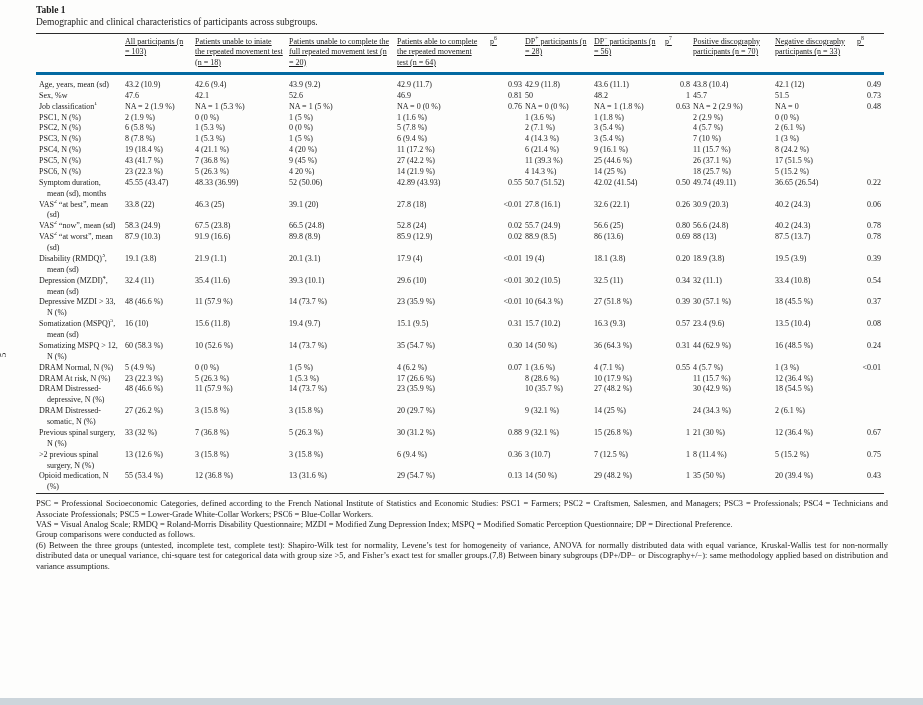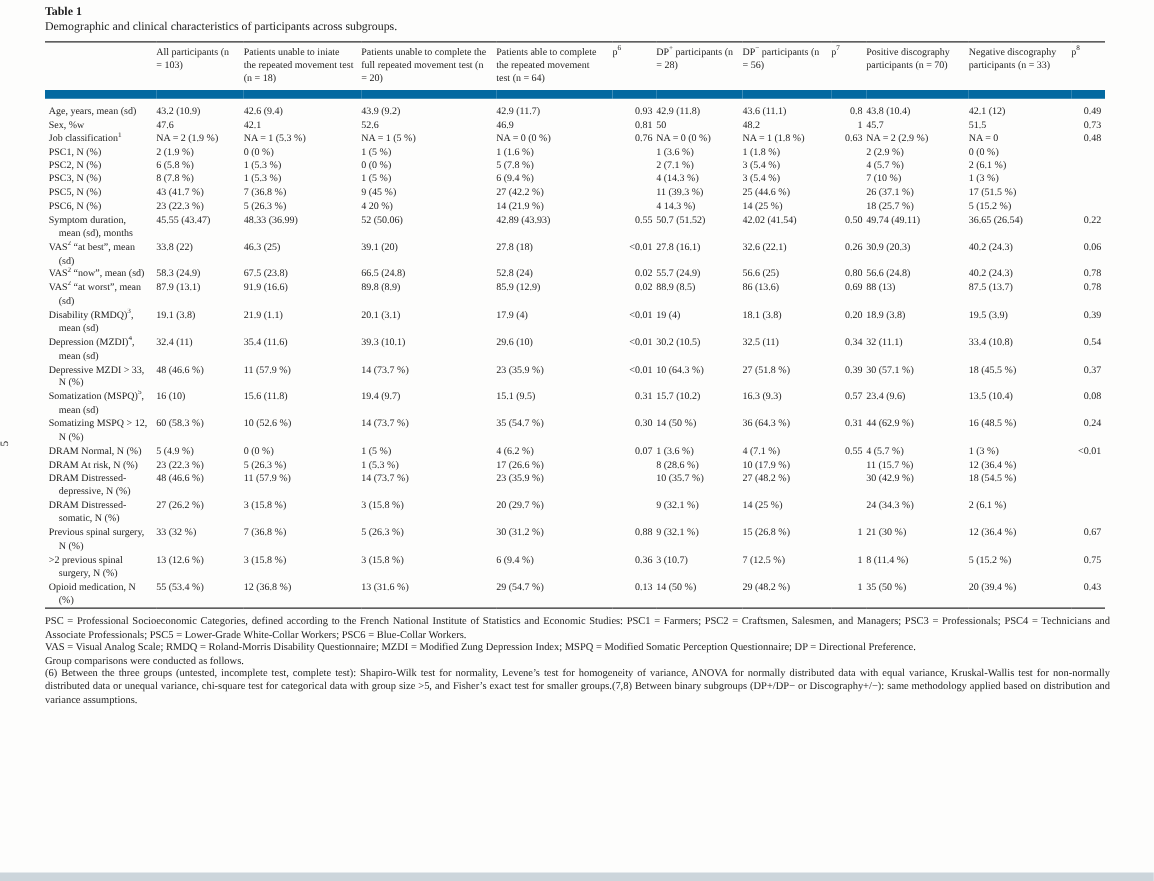--- a/index.html
+++ b/index.html
@@ -19,21 +19,21 @@
   }
   .content { position: absolute; left: 36px; top: 5px; width: 852px; }
   .table-label { font-weight: bold; font-size: 9.5px; line-height: 1.2; }
   .table-caption { font-size: 9.5px; line-height: 1.2; margin-top: 1px; margin-bottom: 4px; }
   table.data-table {
     border-collapse: collapse; table-layout: fixed; width: 848px;
     border-top: 1px solid #2b2b2b;
     border-bottom: 1px solid #2b2b2b;
     font-size: 8px;
   }
-  thead tr { border-bottom: 7px solid #0369a1; }
+  thead tr { border-bottom: 3px solid #0369a1; text-decoration: underline; }
   th, td {
     vertical-align: top; text-align: left; font-weight: normal;
     padding: 0 6px 0 0; line-height: 1.36;
     overflow: hidden;
   }
   thead th { padding-top: 3px; padding-bottom: 4px; line-height: 1.3; }
   tbody tr:first-child td, tbody tr:first-child th { padding-top: 5px; }
   th.rowlabel { font-weight: normal; padding-left: 11px; text-indent: -8px; }
   td.pcol { text-align: right; padding-right: 3px; }
   sup { font-size: 0.72em; line-height: 0; vertical-align: super; }
@@ -167,20 +167,34 @@
           <td>6 (9.4 %)</td>
           <td class="pcol"></td>
           <td>4 (14.3 %)</td>
           <td>3 (5.4 %)</td>
           <td class="pcol"></td>
           <td>7 (10 %)</td>
           <td>1 (3 %)</td>
           <td class="pcol"></td>
         </tr>
         <tr>
+          <th class="rowlabel"><span>PSC4, N (%)</span></th>
+          <td>19 (18.4 %)</td>
+          <td>4 (21.1 %)</td>
+          <td>4 (20 %)</td>
+          <td>11 (17.2 %)</td>
+          <td class="pcol"></td>
+          <td>6 (21.4 %)</td>
+          <td>9 (16.1 %)</td>
+          <td class="pcol"></td>
+          <td>11 (15.7 %)</td>
+          <td>8 (24.2 %)</td>
+          <td class="pcol"></td>
+        </tr>
+        <tr>
           <th class="rowlabel"><span>PSC5, N (%)</span></th>
           <td>43 (41.7 %)</td>
           <td>7 (36.8 %)</td>
           <td>9 (45 %)</td>
           <td>27 (42.2 %)</td>
           <td class="pcol"></td>
           <td>11 (39.3 %)</td>
           <td>25 (44.6 %)</td>
           <td class="pcol"></td>
           <td>26 (37.1 %)</td>
@@ -238,21 +252,21 @@
           <td class="pcol">0.02</td>
           <td>55.7 (24.9)</td>
           <td>56.6 (25)</td>
           <td class="pcol">0.80</td>
           <td>56.6 (24.8)</td>
           <td>40.2 (24.3)</td>
           <td class="pcol">0.78</td>
         </tr>
         <tr>
           <th class="rowlabel"><span>VAS</span><sup>2</sup><span> “at worst”, mean (sd)</span></th>
-          <td>87.9 (13.1)</td>
+          <td>87.9 (10.3)</td>
           <td>91.9 (16.6)</td>
           <td>89.8 (8.9)</td>
           <td>85.9 (12.9)</td>
           <td class="pcol">0.02</td>
           <td>88.9 (8.5)</td>
           <td>86 (13.6)</td>
           <td class="pcol">0.69</td>
           <td>88 (13)</td>
           <td>87.5 (13.7)</td>
           <td class="pcol">0.78</td>

